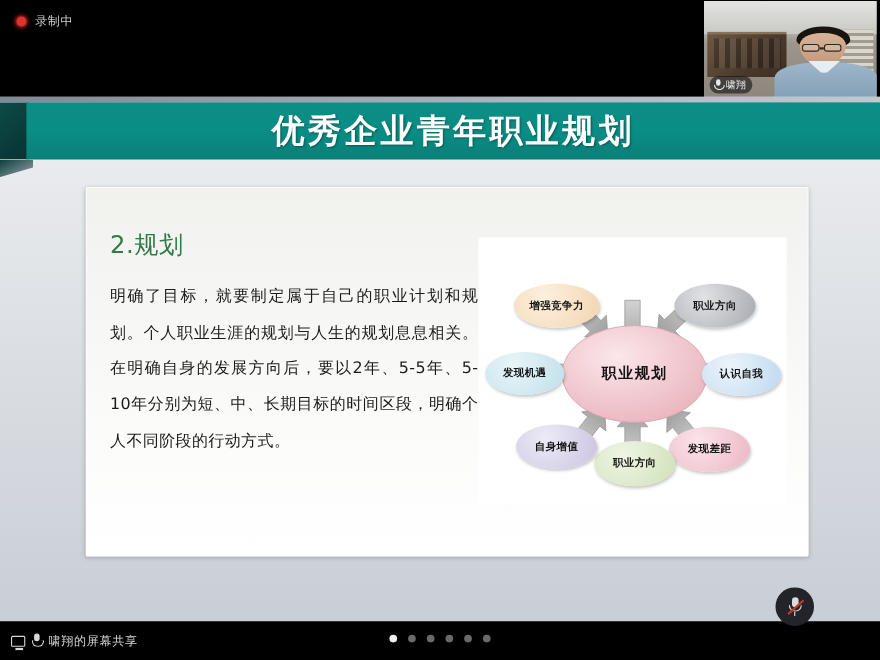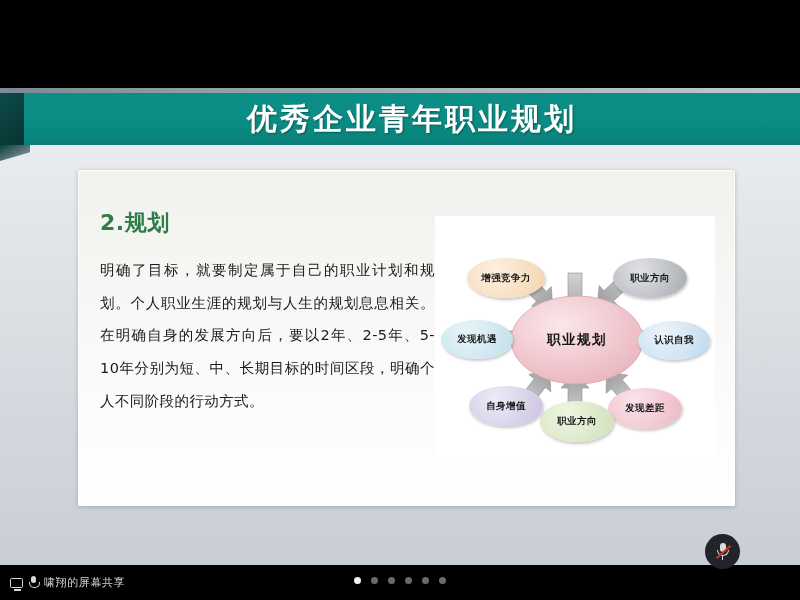--- a/index.html
+++ b/index.html
@@ -73,21 +73,21 @@
                   background:linear-gradient(to bottom right,#0b3f3c,#9aa2ac);
                   clip-path:polygon(0 0,100% 0,100% 45%,0 100%); }
 
   
   .card { position:absolute; left:78px; top:82px; width:657px; height:336px;
           background:linear-gradient(to bottom,#f1f1ee,#fbfbfa 65%,#ffffff);
           border-radius:2px; box-shadow:0 1px 4px rgba(90,95,104,.35), 0 0 0 1px rgba(255,255,255,.7) inset; }
 
   .card-inner { position:absolute; inset:0; display:flex; }
   .txt-col { width:368px; padding:38px 0 0 22px; }
-  .sec-head { color:#2e7d47; font-size:22px; font-weight:700; margin-bottom:16px; letter-spacing:.5px; }
+  .sec-head { color:#2e7d47; font-size:22px; font-weight:400; margin-bottom:16px; letter-spacing:.5px; }
   .sec-body { color:#1b1b1b; font-size:14.5px; line-height:2.25; letter-spacing:.4px; text-align:justify;
               width:335px; }
 
   
   .diagram-box { position:absolute; left:357px; top:46px; width:280px; height:242px;
                  background:#ffffff; }
   .diagram { position:absolute; inset:0; }
   .bub { position:absolute; display:flex; align-items:center; justify-content:center;
          border-radius:50%; font-size:9.5px; color:#141414; font-weight:700; letter-spacing:.4px;
          box-shadow:1px 2px 3px rgba(0,0,0,.22); }
@@ -116,37 +116,64 @@
                    border:1.5px solid #dcdcdc; border-top:none; border-radius:0 0 7px 7px; }
   .mute-g .m-stem { position:absolute; left:5.6px; top:13px; width:1.6px; height:4px; background:#dcdcdc; }
   .mute-g .m-slash { position:absolute; left:-2px; top:8px; width:19px; height:2px;
                      background:#c0392b; transform:rotate(-42deg); transform-origin:center; }
 </style>
 </head>
 <body>
 
 <div id="app">
 
+  <div class="topbar">
+    <div class="rec">
+      <span class="rec-dot"></span>
+      <span class="rec-label">录制中</span>
+    </div>
+
+    <div class="video-tile">
+      <div class="vid-bg">
+        <div class="vid-wall"></div>
+        <div class="vid-cab"></div>
+        <div class="vid-blind"></div>
+        <div class="vid-person">
+          <div class="p-hair"></div>
+          <div class="p-face"></div>
+          <div class="p-glass-l"></div>
+          <div class="p-glass-r"></div>
+          <div class="p-glass-br"></div>
+          <div class="p-body"></div>
+          <div class="p-collar"></div>
+        </div>
+      </div>
+      <div class="name-chip">
+        <span class="mic-g"></span>
+        <span>啸翔</span>
+      </div>
+    </div>
+  </div>
 
   <div class="stage">
 
     <div class="banner-wrap">
       <div class="banner-shadow"></div>
       <div class="banner-edge"></div>
       <div class="banner">
         <h1>优秀企业青年职业规划</h1>
       </div>
       <div class="banner-edge2"></div>
     </div>
 
     <div class="card">
       <div class="card-inner">
         <div class="txt-col">
           <div class="sec-head">2.规划</div>
-          <div class="sec-body">明确了目标，就要制定属于自己的职业计划和规划。个人职业生涯的规划与人生的规划息息相关。在明确自身的发展方向后，要以2年、2-5年、5-10年分别为短、中、长期目标的时间区段，明确个人不同阶段的行动方式。</div>
+          <div class="sec-body">明确了目标，就要制定属于自己的职业计划和规划。个人职业生涯的规划与人生的规划息息相关。在明确自身的发展方向后，要以2年、5-5年、5-10年分别为短、中、长期目标的时间区段，明确个人不同阶段的行动方式。</div>
         </div>
 
         <div class="diagram-box">
           <svg class="diagram" viewBox="0 0 280 242">
             <defs>
               <linearGradient id="ar" x1="0" y1="0" x2="0" y2="1">
                 <stop offset="0%" stop-color="#d2d2d2"></stop>
                   <stop offset="100%" stop-color="#9a9a9a"></stop>
               </linearGradient>
               <radialGradient id="gc" cx="38%" cy="32%" r="72%">

